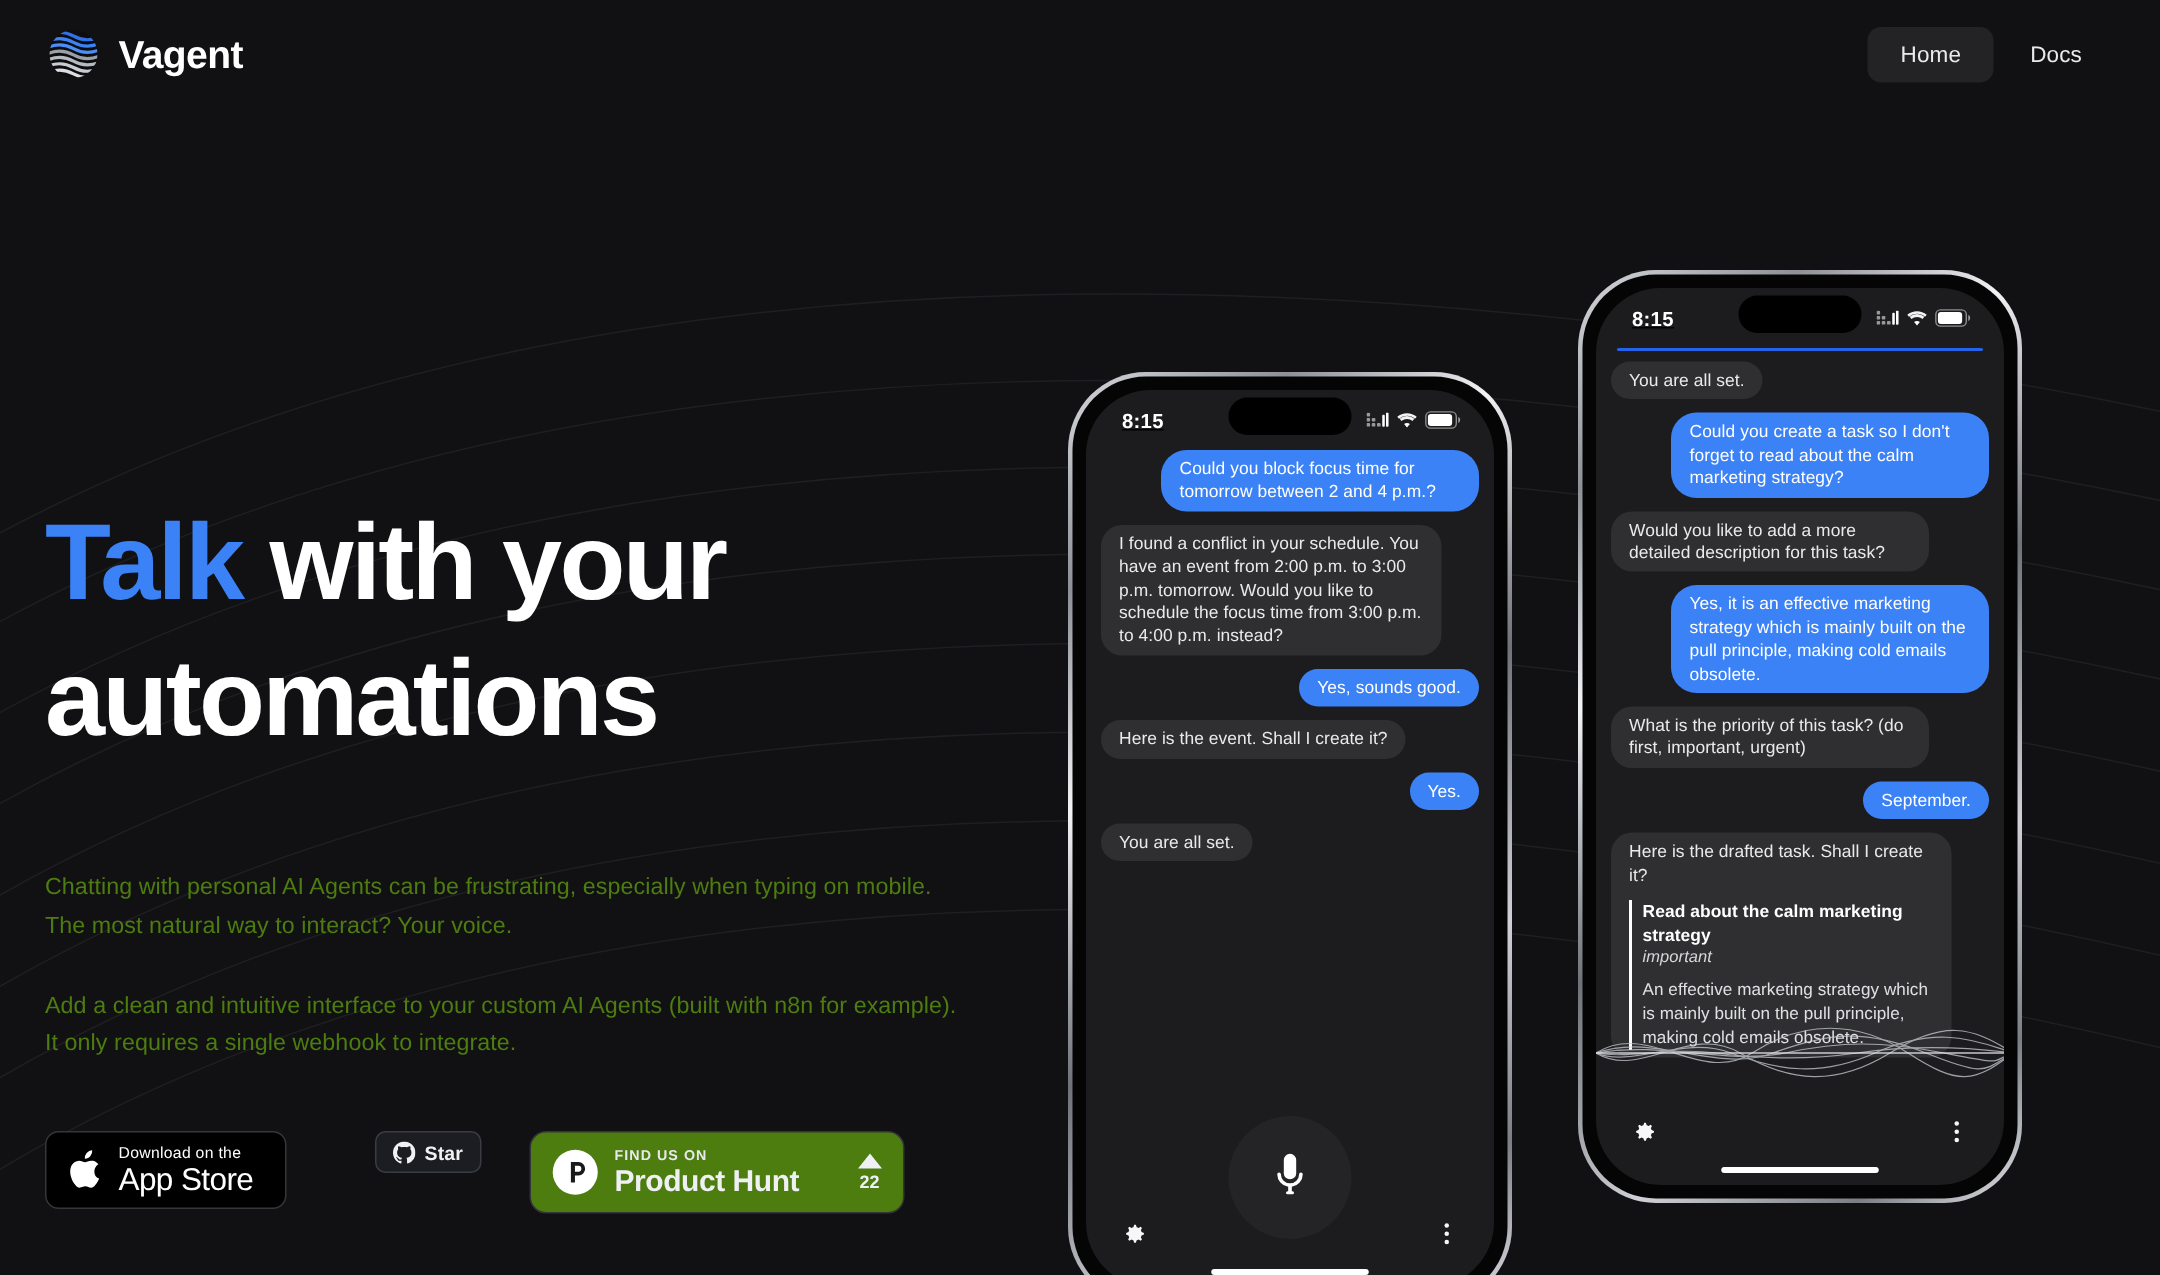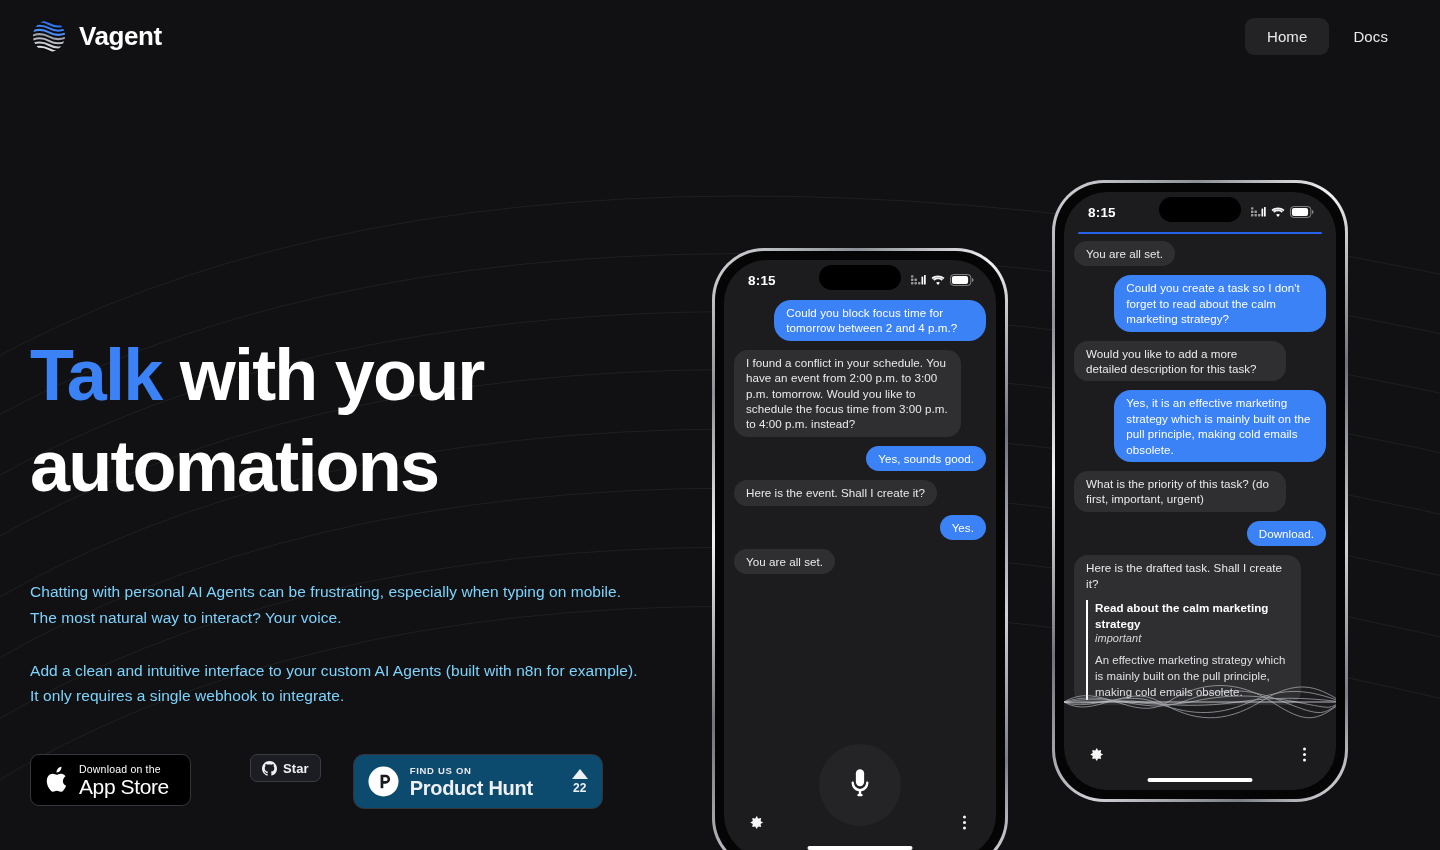--- a/index.html
+++ b/index.html
@@ -29,21 +29,21 @@
   }
   .nav-item.active { background:#232326; }
 
   
   .hero { position:absolute; left:30px; top:330px; width:660px; z-index:10; }
   .headline {
     font-size:72px; line-height:1.26; font-weight:700; color:#ffffff;
     letter-spacing:-1.8px;
   }
   .headline .accent { color:#3b82f6; }
-  .para { font-size:15.5px; line-height:1.63; color:#7dd3fc; letter-spacing:0.05px; }
+  .para { font-size:15.5px; line-height:1.63; color:#4d7c0f; letter-spacing:0.05px; }
   .para.first { margin-top:68px; max-width:600px; }
   .para.second { margin-top:28px; max-width:610px; }
 
   
   .badges { display:flex; align-items:flex-start; gap:0; margin-top:46px; }
   .appstore {
     width:161px; height:52px; background:#000; border-radius:9px;
     display:flex; align-items:center; gap:9px; padding:0 14px;
     border:1px solid #35363a;
   }
@@ -53,21 +53,21 @@
   .as-big { font-size:21px; color:#fff; font-weight:500; letter-spacing:-0.4px; }
 
   .gh-star {
     margin-left:59px; height:28px; background:#1c1d22; border:1px solid #3a3c43;
     border-radius:7px; display:flex; align-items:center; gap:6px; padding:0 11px;
   }
   .gh-icon { width:15px; height:15px; }
   .gh-label { font-size:13px; color:#f0f1f3; font-weight:600; letter-spacing:0.1px; }
 
   .ph-badge {
-    margin-left:32px; width:250px; height:55px; background:#0c4a6e;
+    margin-left:32px; width:250px; height:55px; background:#4d7c0f;
     border:1px solid #34343a; border-radius:11px;
     display:flex; align-items:center; padding:0 14px; gap:11px;
   }
   .ph-logo { width:31px; height:31px; flex:none; }
   .ph-text { display:flex; flex-direction:column; line-height:1; flex:1; }
   .ph-small { font-size:9.5px; font-weight:700; color:#e8e9ee; letter-spacing:0.7px; margin-bottom:3px; }
   .ph-big { font-size:20px; font-weight:700; color:#eef0f4; letter-spacing:-0.3px; }
   .ph-votes { display:flex; flex-direction:column; align-items:center; gap:2px; }
   .ph-tri { width:0;height:0;border-left:8px solid transparent;border-right:8px solid transparent;border-bottom:10px solid #eef0f4; }
   .ph-count { font-size:12px; font-weight:700; color:#eef0f4; }
@@ -86,21 +86,21 @@
     position:absolute; inset:9px; border-radius:43px; background:#1c1c1e; overflow:hidden;
   }
 
   
   #phone-back { left:1052px; top:180px; width:296px; height:622px; z-index:5; }
   
   #phone-front { left:712px; top:248px; width:296px; height:622px; z-index:9; }
 
   .statusbar {
     height:40px; display:flex; align-items:center; padding:0 22px 0 24px;
-    position:relative; flex:none;
+    position:relative; flex:none;text-decoration:underline;
   }
   .sb-time { font-size:13.5px; font-weight:600; color:#fff; letter-spacing:0.2px; }
   .island {
     position:absolute; left:50%; transform:translateX(-50%); top:5px;
     width:82px; height:25px; border-radius:14px; background:#000;
   }
   .sb-icons { margin-left:auto; display:flex; align-items:center; gap:5px; }
 
   .chatbody { position:absolute; left:0; right:0; top:40px; bottom:72px; padding:0 10px; overflow:hidden; }
   .row { display:flex; margin-bottom:9px; }
@@ -267,21 +267,21 @@
           <div class="row in">
             <div class="bubble in">Would you like to add a more detailed description for this task?</div>
           </div>
           <div class="row out">
             <div class="bubble out">Yes, it is an effective marketing strategy which is mainly built on the pull principle, making cold emails obsolete.</div>
           </div>
           <div class="row in">
             <div class="bubble in">What is the priority of this task? (do first, important, urgent)</div>
           </div>
           <div class="row out">
-            <div class="bubble out">Download.</div>
+            <div class="bubble out">September.</div>
           </div>
           <div class="row in">
             <div class="bubble in" style="max-width:90%">
               <span>Here is the drafted task. Shall I create it?</span>
               <div class="card">
                 <div class="card-title">Read about the calm marketing strategy</div>
                 <div class="card-sub">important</div>
                 <div class="card-body">An effective marketing strategy which is mainly built on the pull principle, making cold emails obsolete.</div>
               </div>
             </div>

